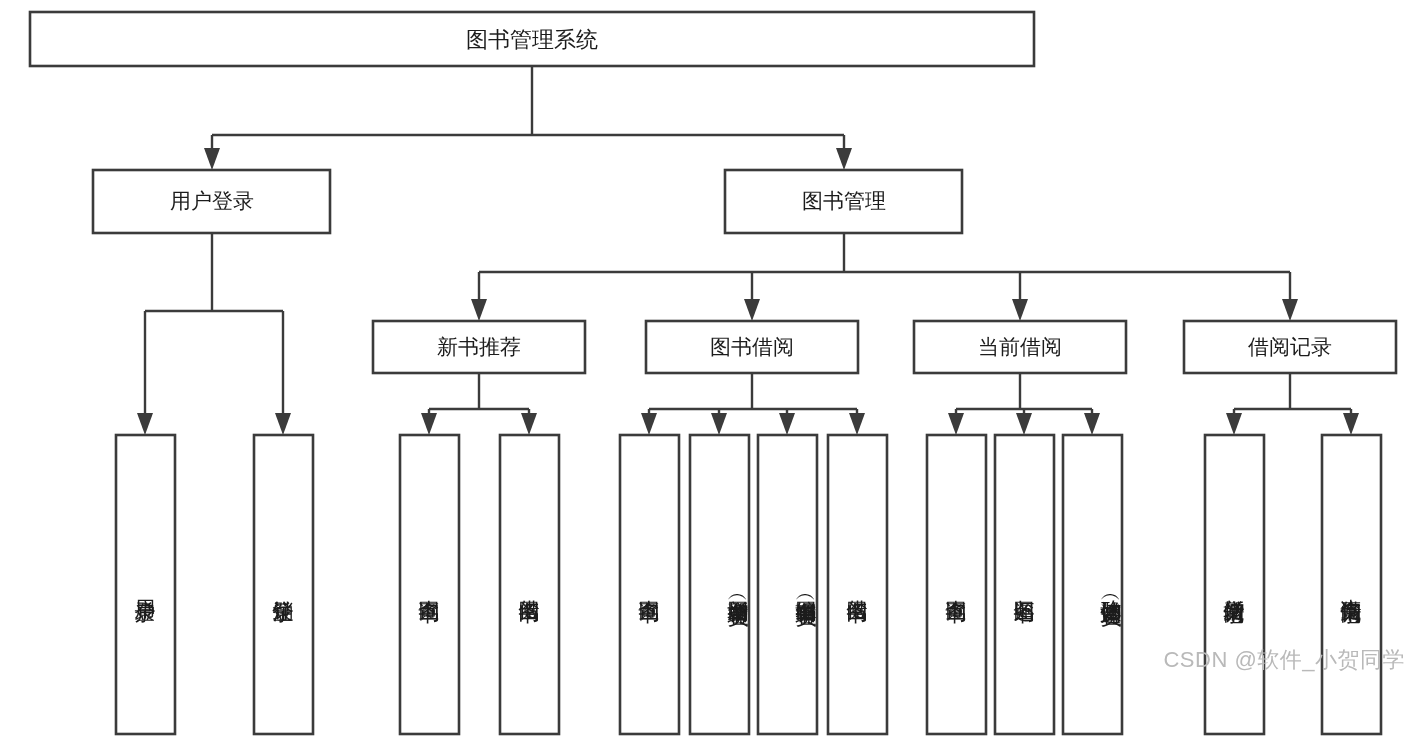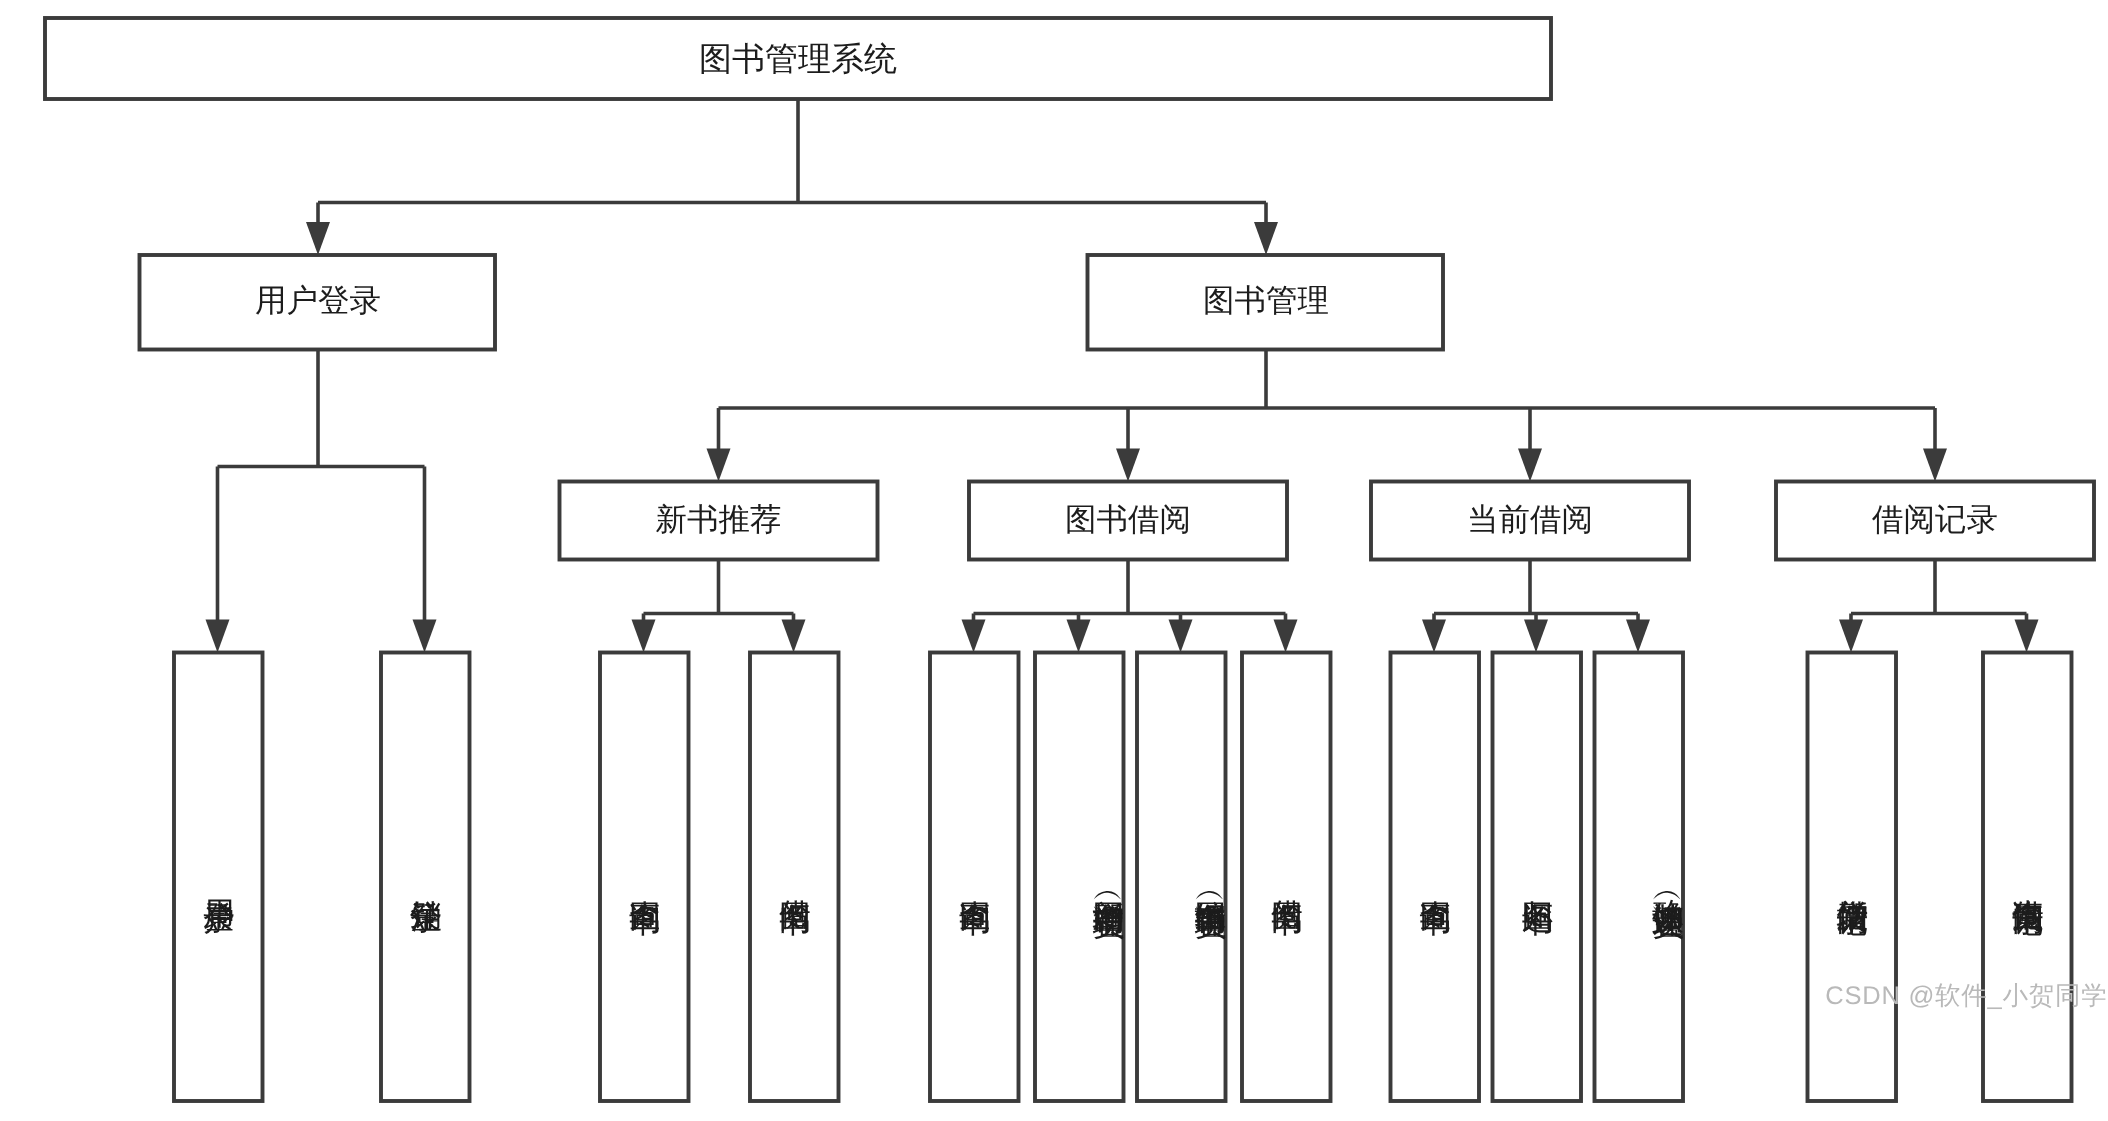--- a/index.html
+++ b/index.html
@@ -62,21 +62,21 @@
     line-height: 1;
     white-space: nowrap;
     text-align: center;
     pointer-events: none;
   }
   .watermark {
     position: absolute;
     right: 12px;
     bottom: 4px;
     font-family: "Liberation Sans", "DejaVu Sans", sans-serif;
-    font-size: 17px;
+    font-size: 22px;
     color: #b9b9b9;
     white-space: nowrap;
     letter-spacing: 0.5px;
   }
 </style>
 </head>
 <body>
 
 <div id="diagram-root">
 

